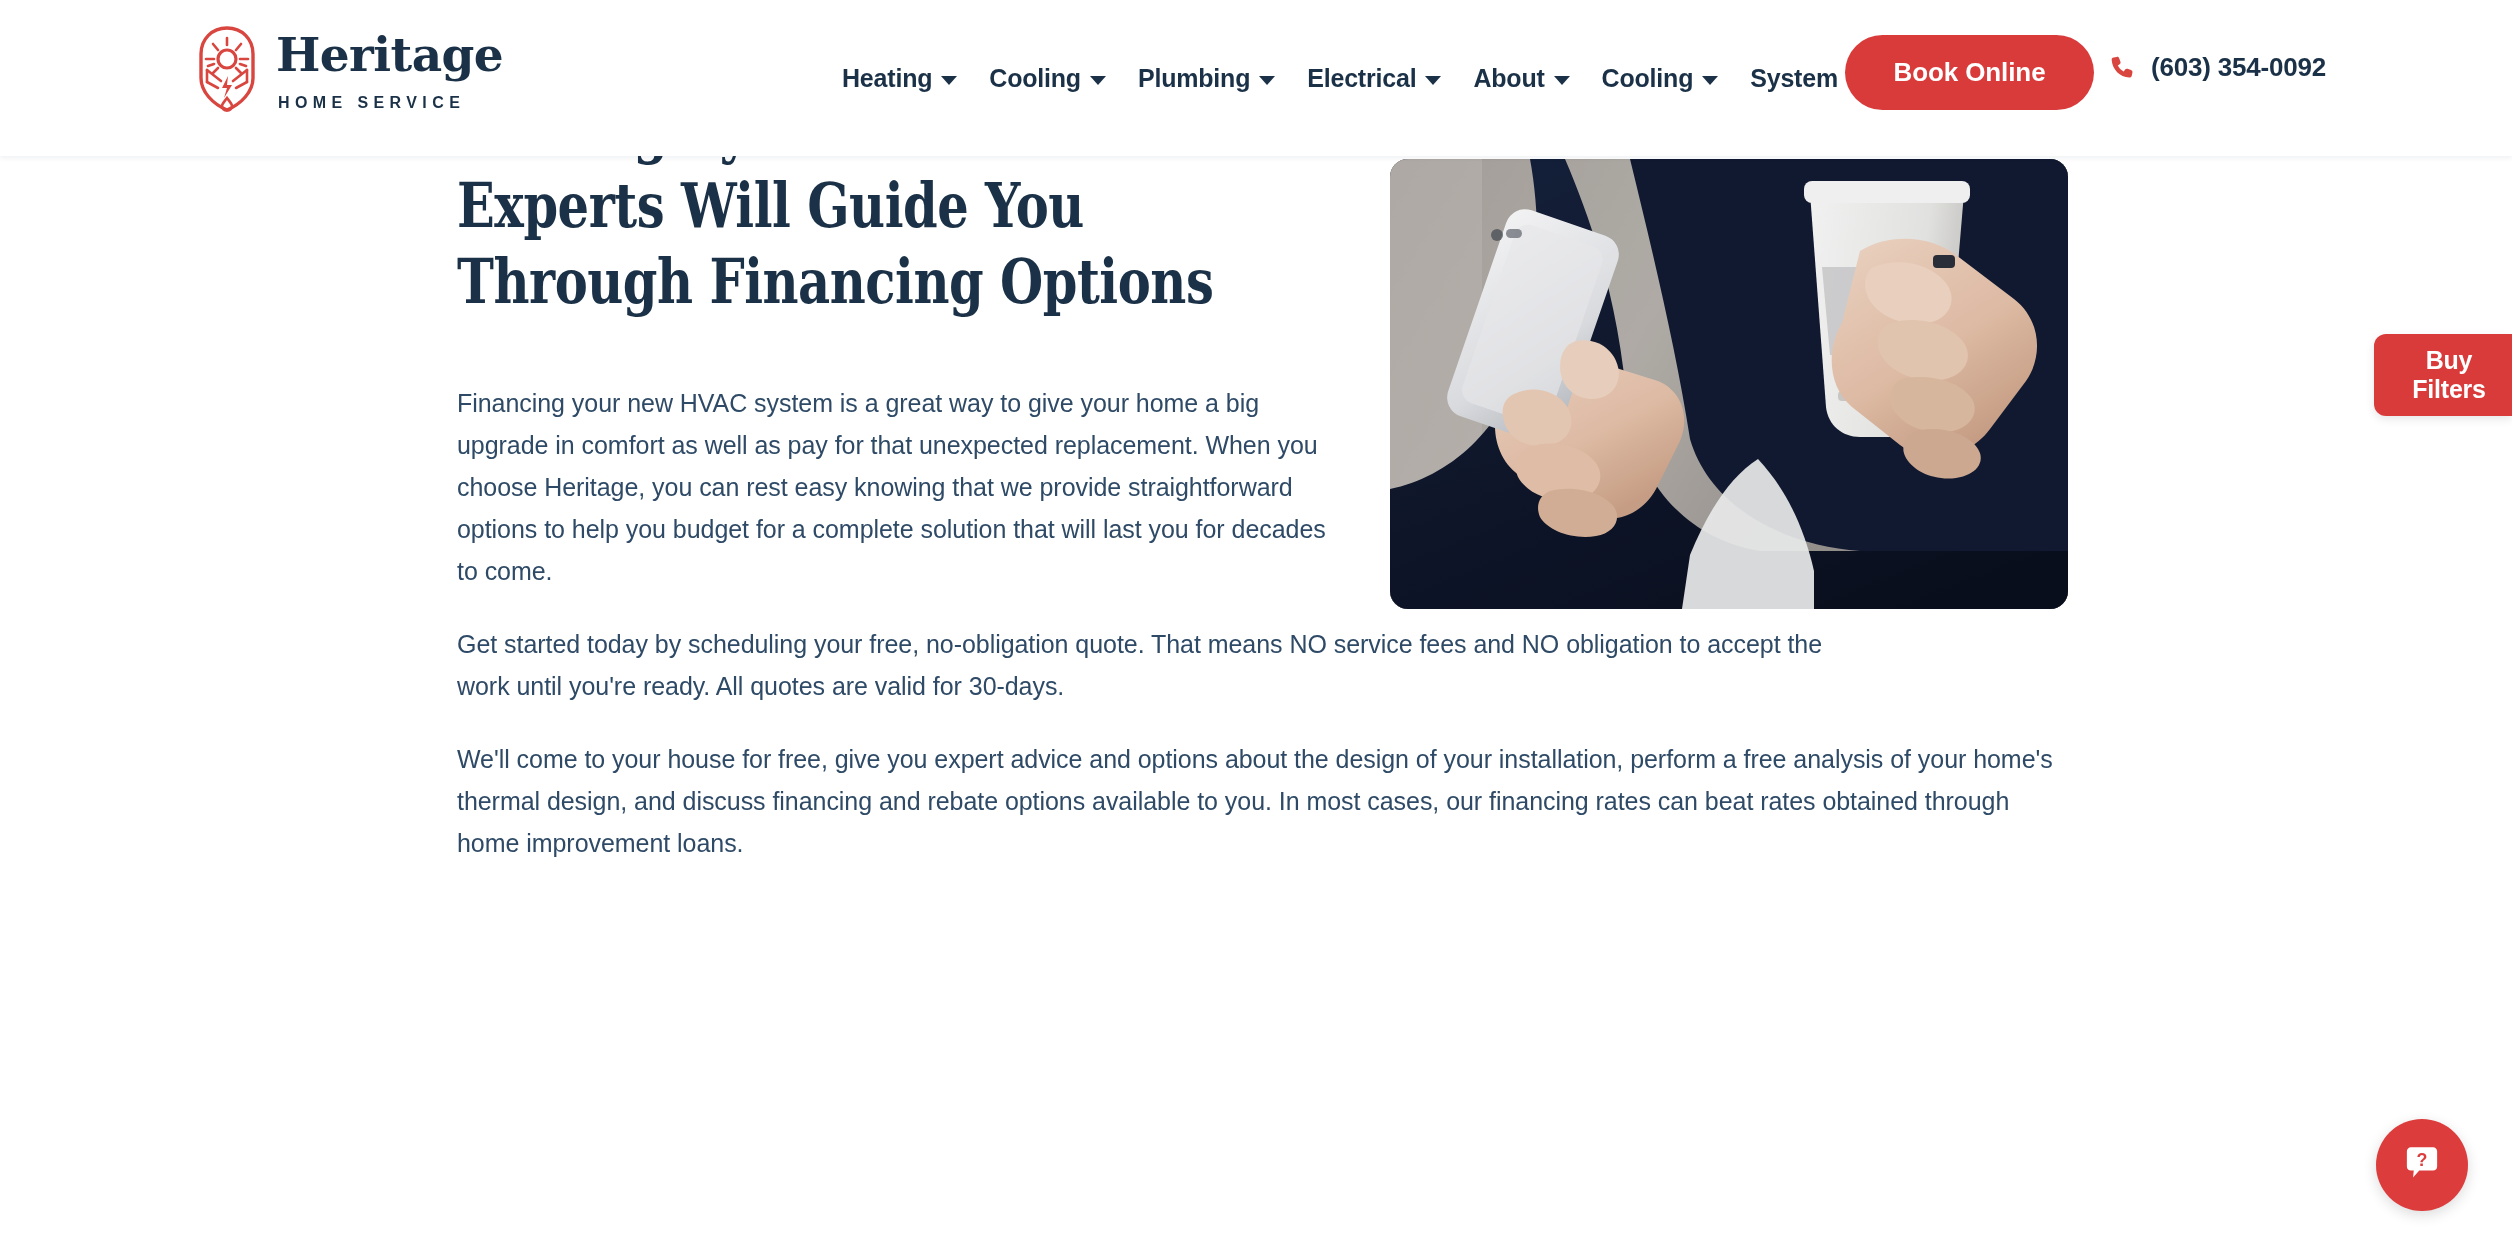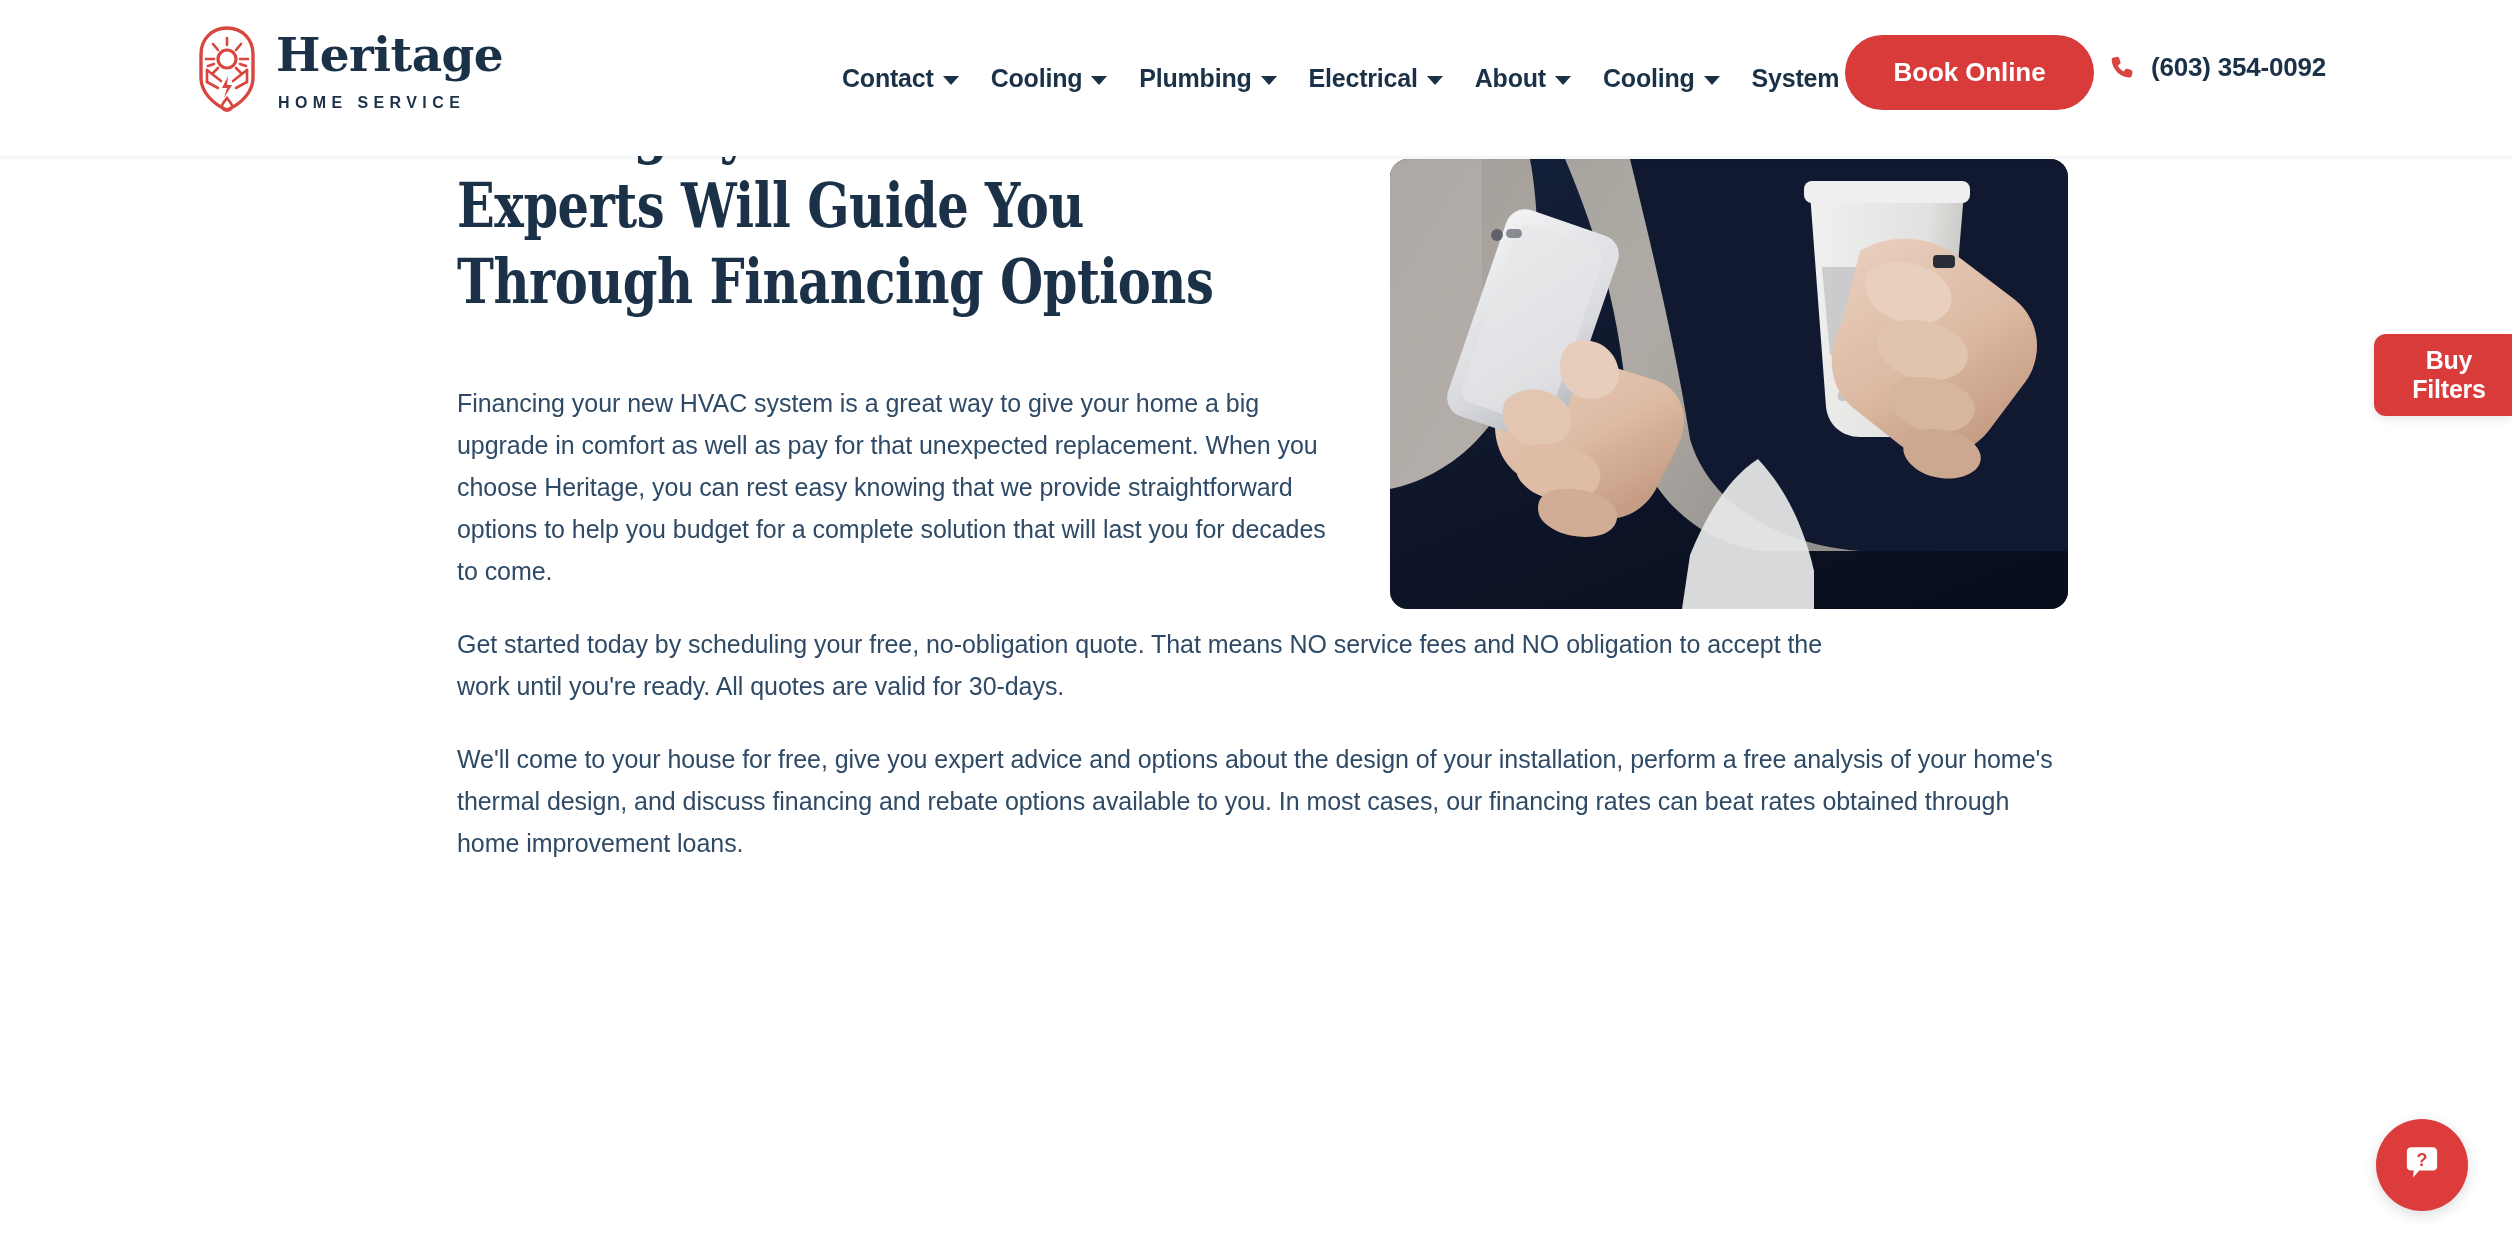--- a/index.html
+++ b/index.html
@@ -384,21 +384,21 @@
         <path d="M33 72 C36 76 38 78 38 80 C38 82.5 35.8 84.5 33 84.5 C30.2 84.5 28 82.5 28 80 C28 78 30 76 33 72 Z" fill="none" stroke="#D9463F" stroke-width="2.6"></path>
       </svg>
       <span class="logo-words">
         <span class="logo-name">Heritage</span>
         <span class="logo-tag">HOME SERVICE</span>
       </span>
     </a>
 
     <nav class="main-nav">
       <a class="nav-item" href="#">
-        <span>Contact</span>
+        <span>Heating</span>
         <i class="caret"></i>
       </a>
       <a class="nav-item" href="#">
         <span>Cooling</span>
         <i class="caret"></i>
       </a>
       <a class="nav-item" href="#">
         <span>Plumbing</span>
         <i class="caret"></i>
       </a>

